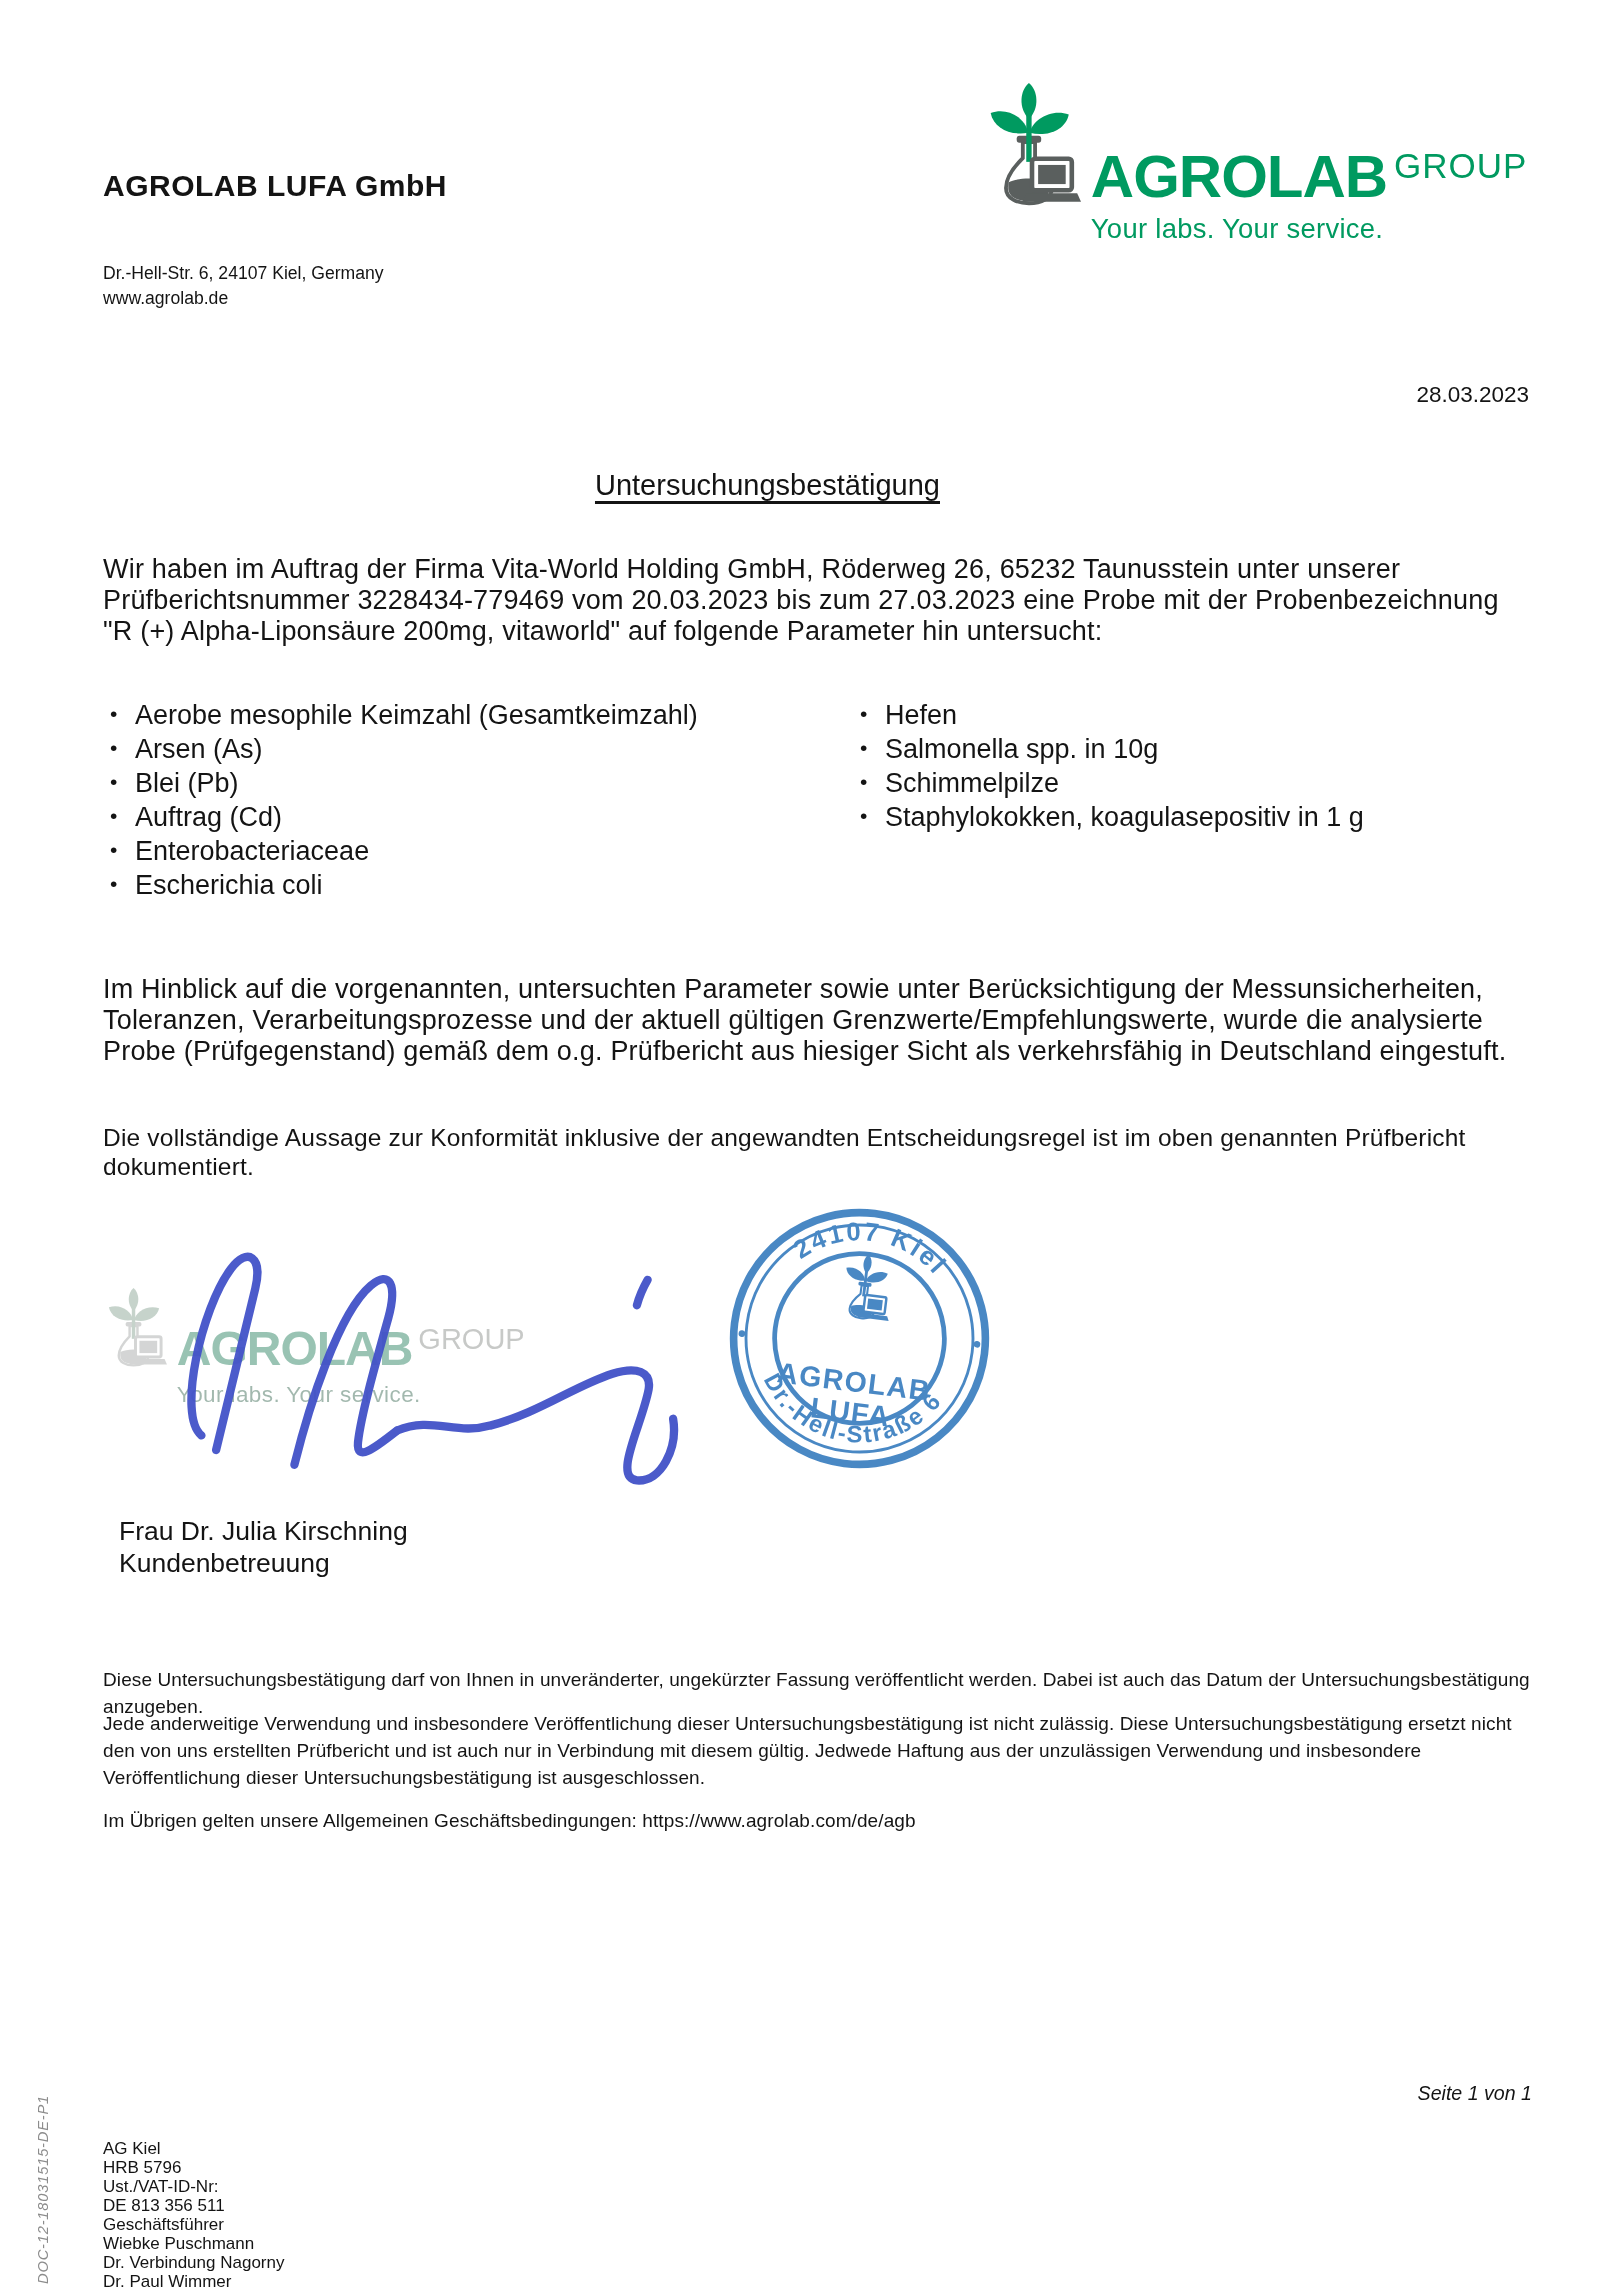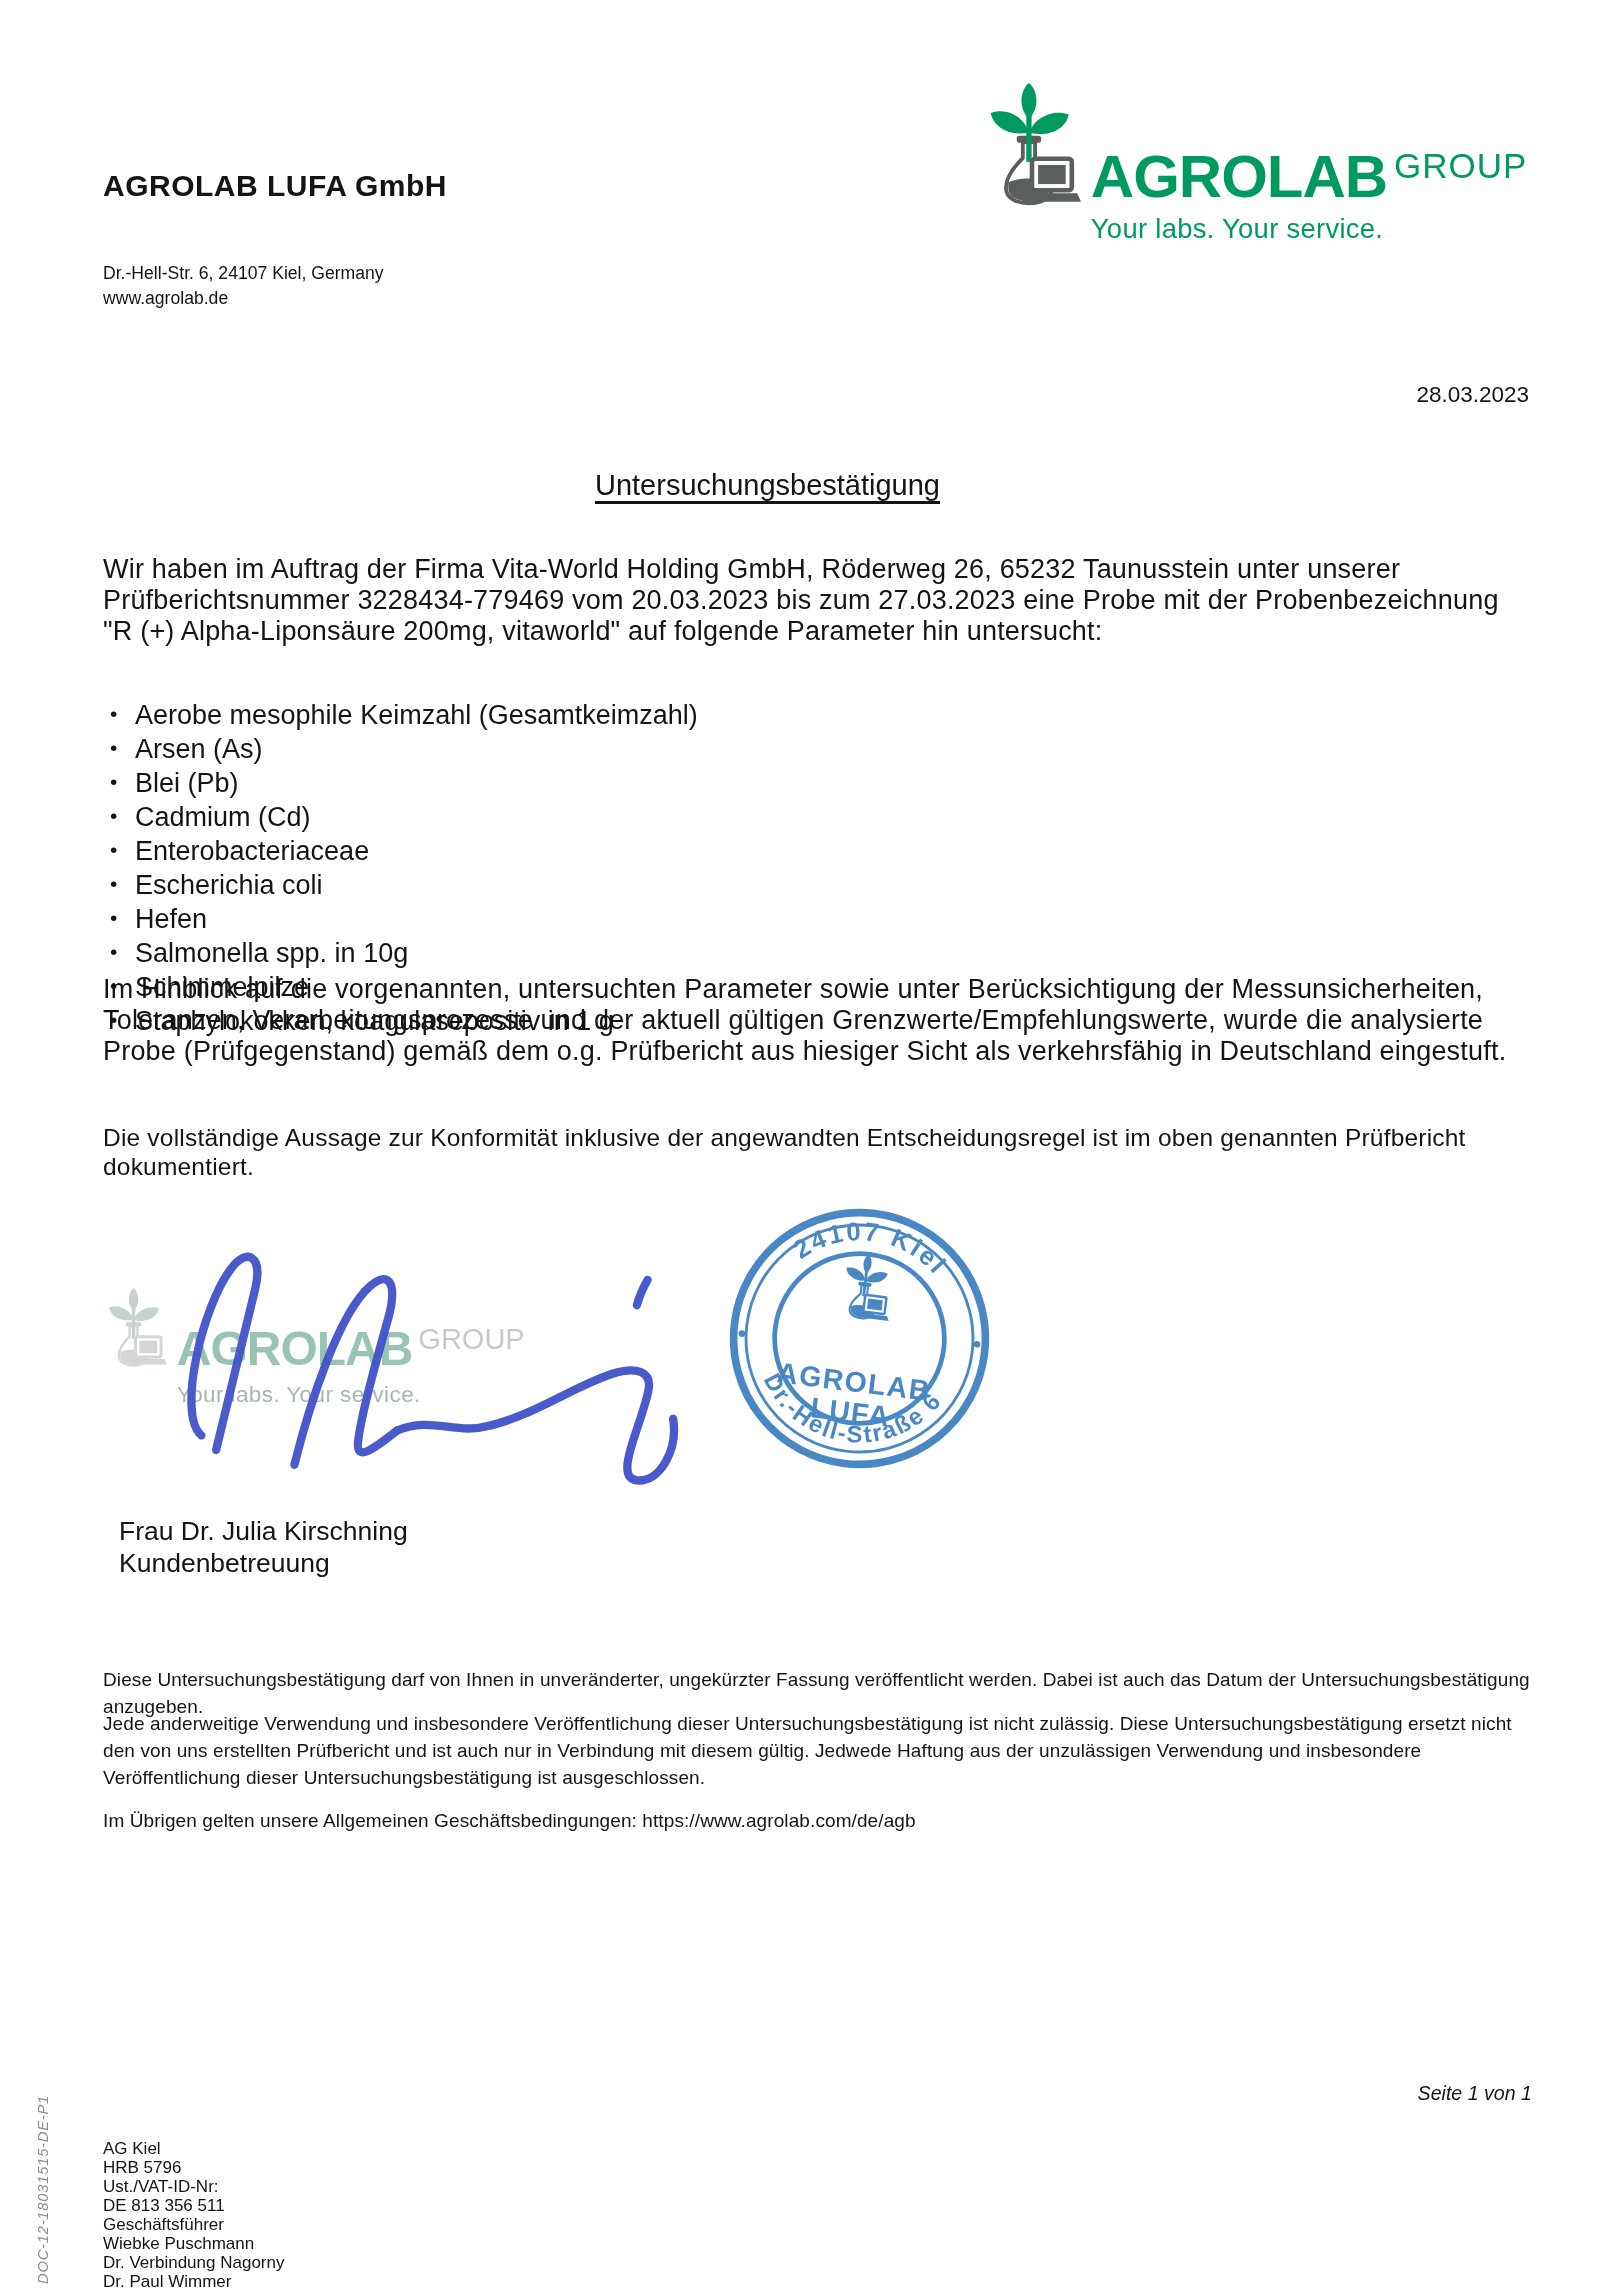--- a/index.html
+++ b/index.html
@@ -18,21 +18,21 @@
   .brand-word{font-size:60px;font-weight:bold;letter-spacing:-1px;color:var(--green);}
   .brand-suffix{font-size:35px;font-weight:normal;letter-spacing:1px;color:var(--green);margin-left:6.9px;position:relative;top:1px;}
   .brand-tagline{font-size:27.4px;color:var(--green);margin-top:5.9px;letter-spacing:0.3px;}
   :root{--green:#009a60;--stamp-blue:#3c7fc0;--ink:#4252c8;}
   
   .date-line{position:absolute;top:382px;left:103px;width:1426px;text-align:right;font-size:22.5px;}
   .doc-title{position:absolute;top:469px;left:0;width:1535px;text-align:center;font-size:29px;
     text-decoration:underline;text-decoration-thickness:2.9px;text-underline-offset:5.9px;}
   .par{position:absolute;left:103px;width:1429px;font-size:27px;line-height:31px;letter-spacing:0.2px;}
   .par-intro{top:554px;}
-  .param-cols{position:absolute;left:103px;top:698px;width:1429px;display:flex;font-size:27px;flex-direction:column;}
+  .param-cols{position:absolute;left:103px;top:698px;width:1429px;display:flex;font-size:27px;}
   .param-col{list-style:none;margin:0;padding:0;}
   .param-col.left{width:750px;}
   .param-col li{position:relative;padding-left:32px;line-height:34px;}
   .param-col li::before{content:"\2022";position:absolute;left:6.9px;top:-1px;font-size:.78em;}
   .par-assessment{top:974px;}
   .par-conformity{top:1123px;font-size:24.5px;line-height:29px;}
   
   .watermark{position:absolute;left:104px;top:1270px;display:flex;opacity:.5;filter:saturate(.55);}
   .wm-icon{width:63px;height:86px;margin-top:13.7px;}
   .wm-text{margin-left:9.8px;padding-top:55px;}
@@ -108,21 +108,21 @@
   <div class="date-line">28.03.2023</div>
   <div class="doc-title">Untersuchungsbestätigung</div>
 
   <div class="par par-intro">Wir haben im Auftrag der Firma Vita-World Holding GmbH, Röderweg 26, 65232 Taunusstein unter unserer Prüfberichtsnummer 3228434-779469 vom 20.03.2023 bis zum 27.03.2023 eine Probe mit der Probenbezeichnung "R (+) Alpha-Liponsäure 200mg, vitaworld" auf folgende Parameter hin untersucht:</div>
 
   <div class="param-cols">
     <ul class="param-col left">
       <li>Aerobe mesophile Keimzahl (Gesamtkeimzahl)</li>
       <li>Arsen (As)</li>
       <li>Blei (Pb)</li>
-      <li>Cadmium (Cd)</li>
+      <li>Auftrag (Cd)</li>
       <li>Enterobacteriaceae</li>
       <li>Escherichia coli</li>
     </ul>
     <ul class="param-col right">
       <li>Hefen</li>
       <li>Salmonella spp. in 10g</li>
       <li>Schimmelpilze</li>
       <li>Staphylokokken, koagulasepositiv in 1 g</li>
     </ul>
   </div>

